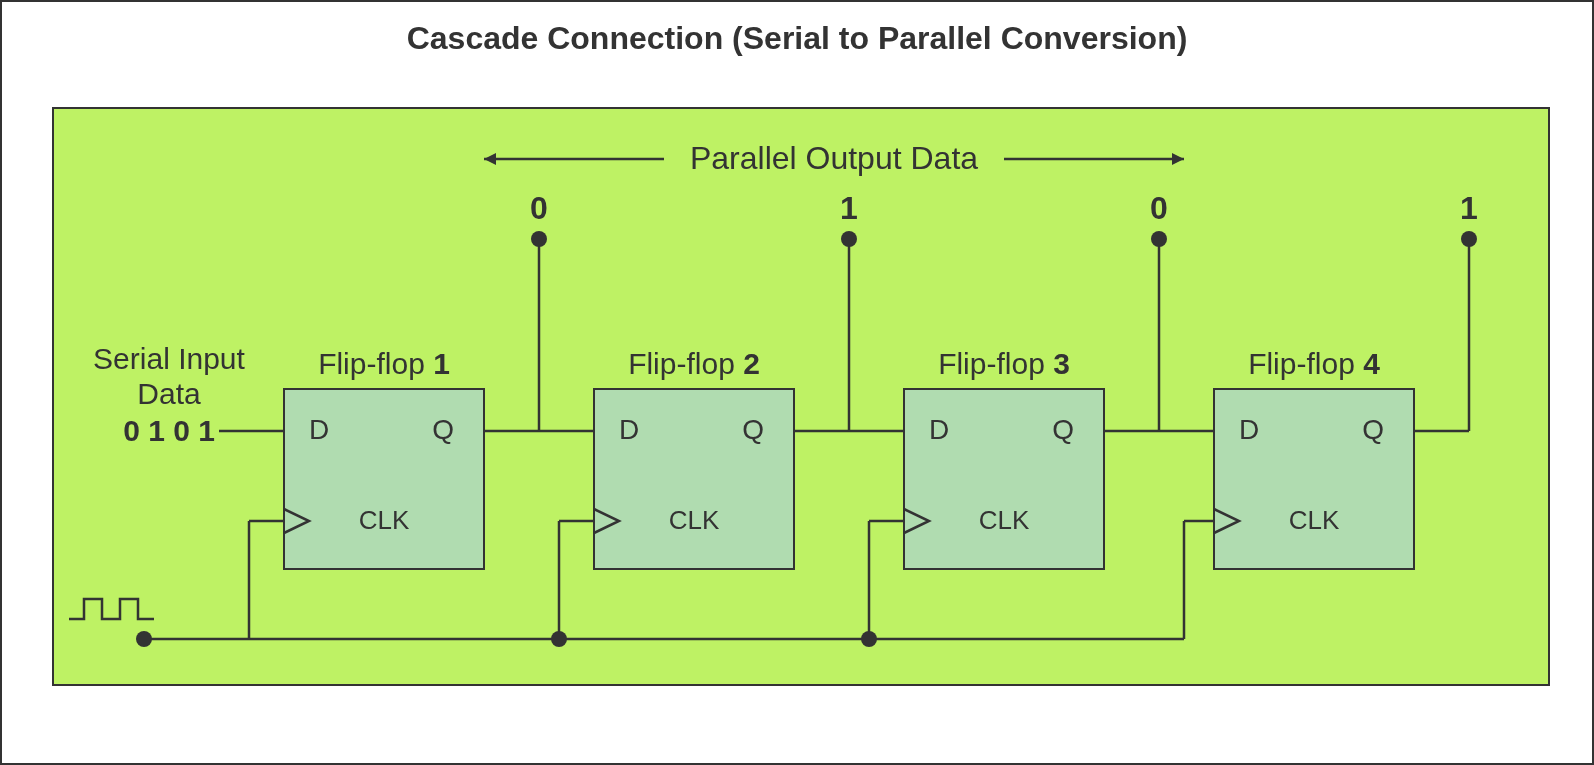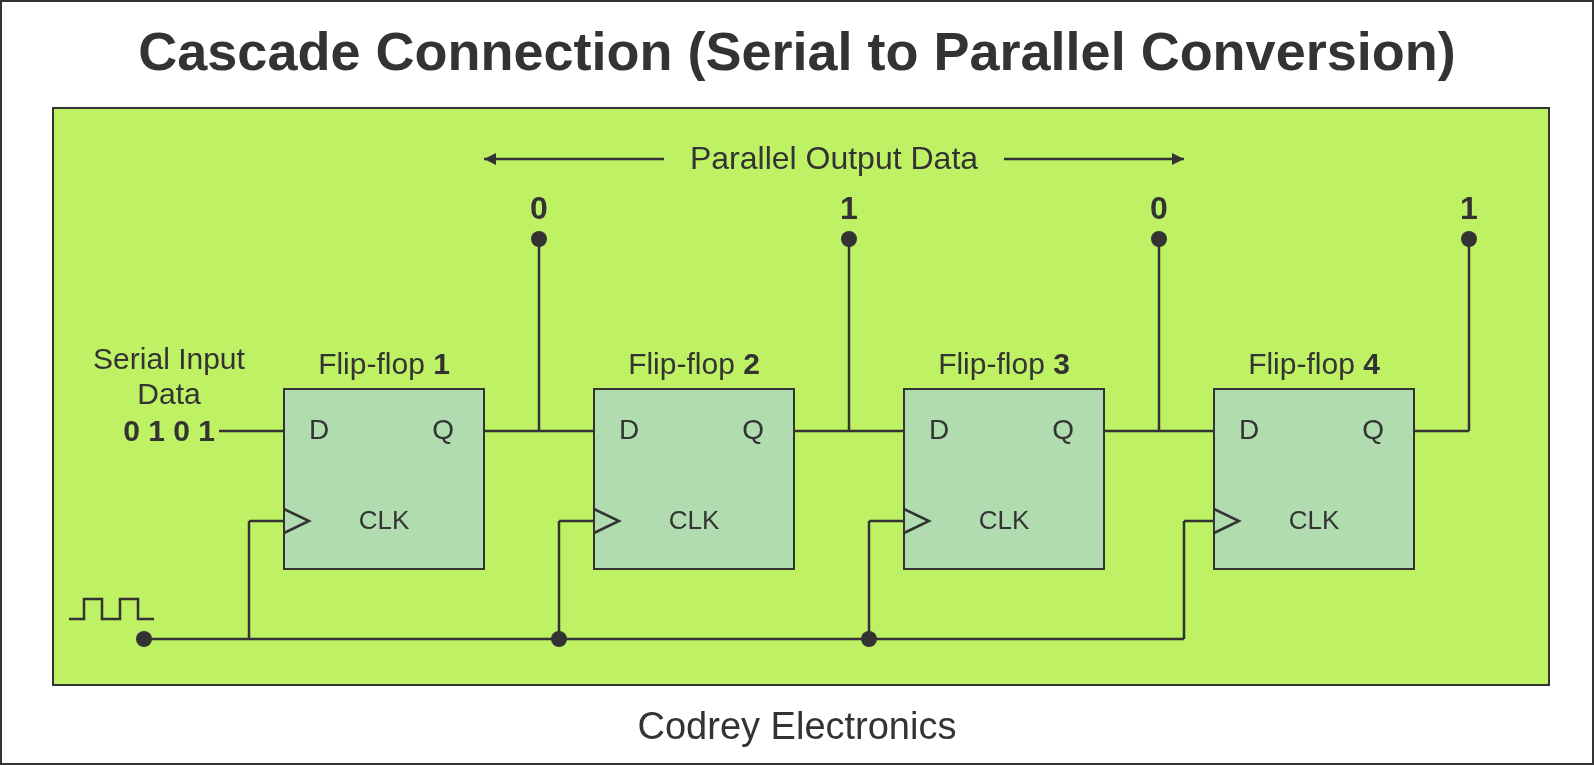--- a/index.html
+++ b/index.html
@@ -11,21 +11,21 @@
   .frame {
     width: 1594px;
     height: 765px;
     box-sizing: border-box;
     border: 2px solid #333;
     position: relative;
     background: #fff;
   }
   .title {
     text-align: center;
-    font-size: 54px;
+    font-size: 32px;
     font-weight: bold;
     color: #333;
     margin-top: 18px;
   }
   .diagram-box {
     position: absolute;
     left: 50px;
     top: 105px;
     width: 1494px;
     height: 575px;
@@ -148,14 +148,13 @@
       <line class="wire" x1="1130" y1="530" x2="1130" y2="412"></line>
       <line class="wire" x1="1130" y1="412" x2="1160" y2="412"></line>
 
       <circle class="node" cx="90" cy="530" r="8"></circle>
 
       <polyline class="wire" points="15,510 30,510 30,490 48,490 48,510 66,510 66,490 84,490 84,510 100,510"></polyline>
 
     </svg>
   </div>
 
-  <div class="footer">Codrey Electronics</div>
 </div>
 
 </body></html>

